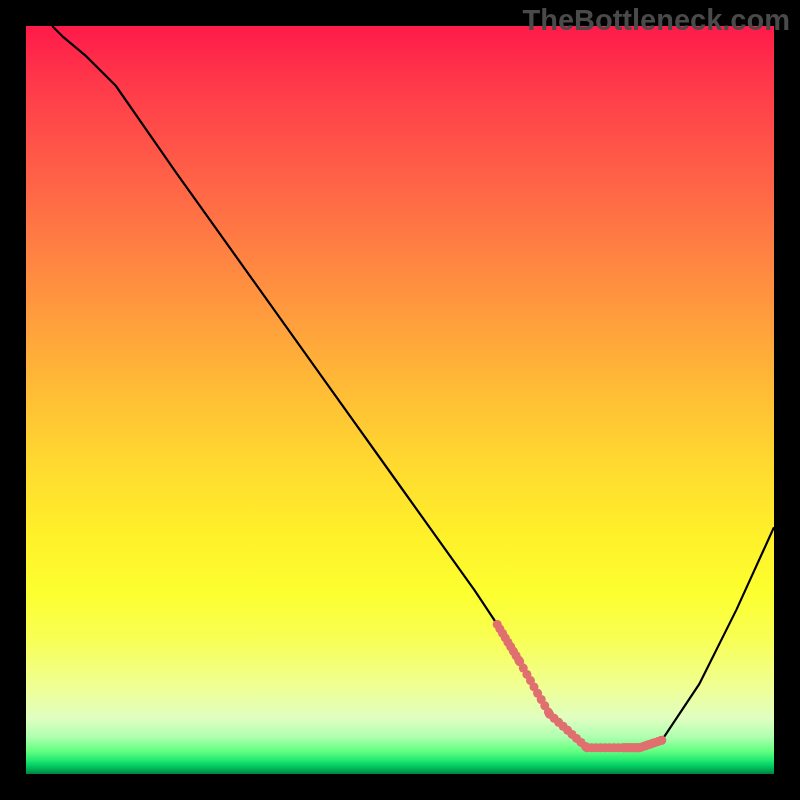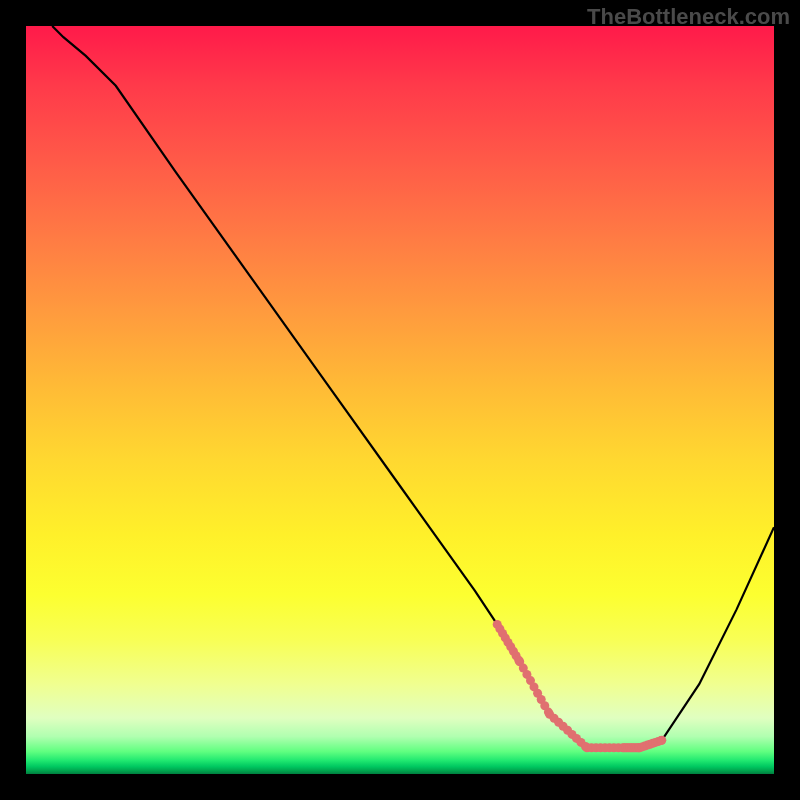--- a/index.html
+++ b/index.html
@@ -9,21 +9,21 @@
     background: #000;
     position: relative;
     font-family: Arial, sans-serif;
     overflow: hidden;
   }
   .watermark {
     position: absolute;
     top: 4px;
     right: 10px;
     color: #4a4a4a;
-    font-size: 22px;
+    font-size: 29px;
     font-weight: bold;
     z-index: 10;
   }
   .plot-area {
     position: absolute;
     left: 26px;
     top: 26px;
     width: 748px;
     height: 748px;
   }

